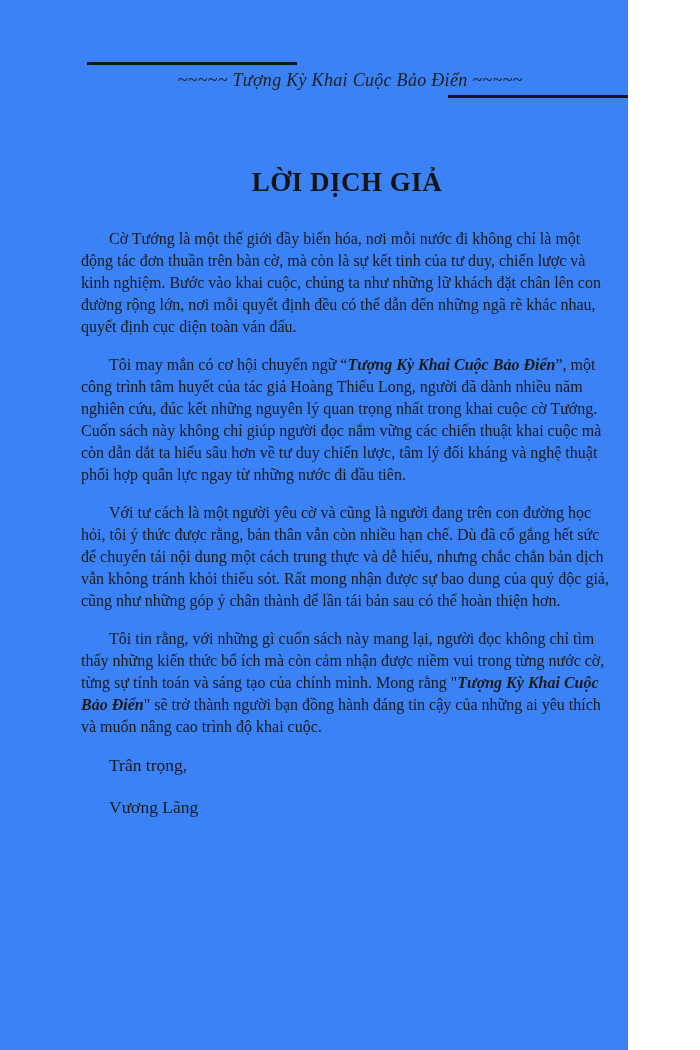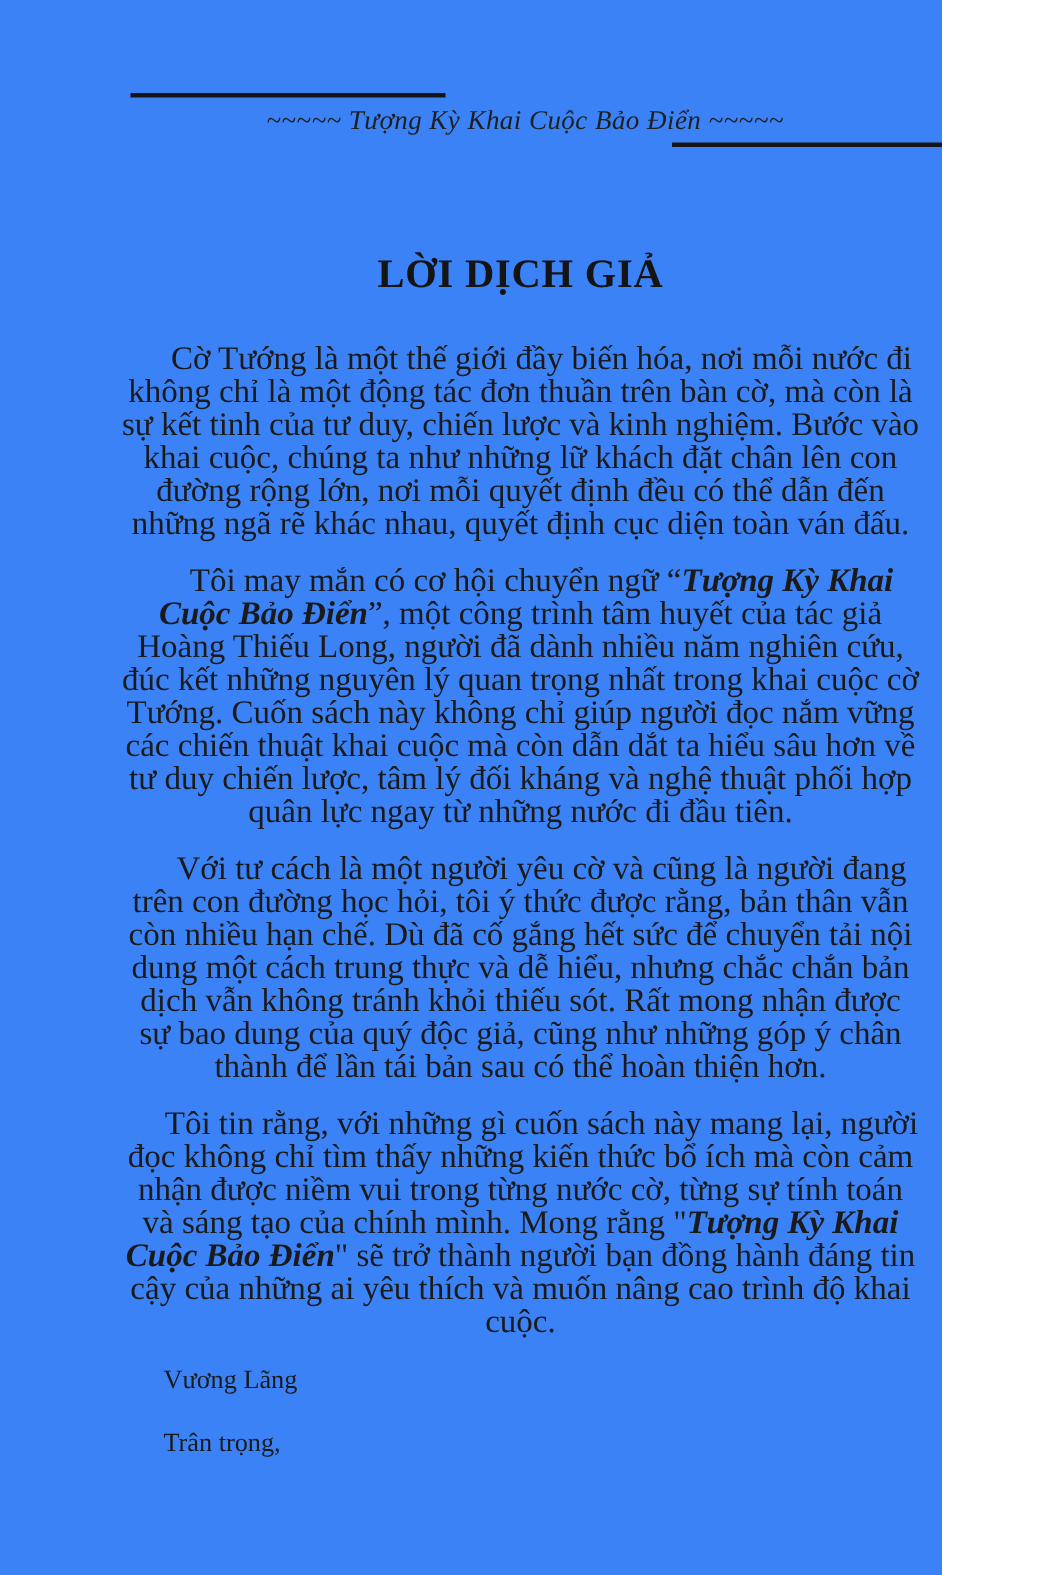--- a/index.html
+++ b/index.html
@@ -48,24 +48,24 @@
     margin: 0 0 30px 0;
     text-align: center;
     font-size: 27px;
     line-height: 32px;
     font-weight: bold;
     letter-spacing: 0.5px;
     color: #141414;
   }
   p.body-par {
     margin: 0 0 16px 0;
-    font-size: 22px;
+    font-size: 16px;
     line-height: 22px;
     text-indent: 28px;
-    text-align: center;
+    text-align: left;
     color: #1a1a1a;
   }
   p.sig-par {
     margin: 6px 0 20px 0;
     font-size: 17.5px;
     line-height: 22px;
     text-indent: 28px;
     color: #1a1a1a;
   }
   .bold-italic {
@@ -89,18 +89,18 @@
 
     <p class="body-par"><span>Cờ Tướng là một thế giới đầy biến hóa, nơi mỗi nước đi không chỉ là một động tác đơn thuần trên bàn cờ, mà còn là sự kết tinh của tư duy, chiến lược và kinh nghiệm. Bước vào khai cuộc, chúng ta như những lữ khách đặt chân lên con đường rộng lớn, nơi mỗi quyết định đều có thể dẫn đến những ngã rẽ khác nhau, quyết định cục diện toàn ván đấu.</span></p>
 
     <p class="body-par"><span>Tôi may mắn có cơ hội chuyển ngữ “</span><span class="bold-italic">Tượng Kỳ Khai Cuộc Bảo Điển</span><span>”, một công trình tâm huyết của tác giả Hoàng Thiếu Long, người đã dành nhiều năm nghiên cứu, đúc kết những nguyên lý quan trọng nhất trong khai cuộc cờ Tướng. Cuốn sách này không chỉ giúp người đọc nắm vững các chiến thuật khai cuộc mà còn dẫn dắt ta hiểu sâu hơn về tư duy chiến lược, tâm lý đối kháng và nghệ thuật phối hợp quân lực ngay từ những nước đi đầu tiên.</span></p>
 
     <p class="body-par"><span>Với tư cách là một người yêu cờ và cũng là người đang trên con đường học hỏi, tôi ý thức được rằng, bản thân vẫn còn nhiều hạn chế. Dù đã cố gắng hết sức để chuyển tải nội dung một cách trung thực và dễ hiểu, nhưng chắc chắn bản dịch vẫn không tránh khỏi thiếu sót. Rất mong nhận được sự bao dung của quý độc giả, cũng như những góp ý chân thành để lần tái bản sau có thể hoàn thiện hơn.</span></p>
 
     <p class="body-par"><span>Tôi tin rằng, với những gì cuốn sách này mang lại, người đọc không chỉ tìm thấy những kiến thức bổ ích mà còn cảm nhận được niềm vui trong từng nước cờ, từng sự tính toán và sáng tạo của chính mình. Mong rằng "</span><span class="bold-italic">Tượng Kỳ Khai Cuộc Bảo Điển</span><span>" sẽ trở thành người bạn đồng hành đáng tin cậy của những ai yêu thích và muốn nâng cao trình độ khai cuộc.</span></p>
 
 
+    <p class="sig-par">Trân trọng,</p>
+
     <p class="sig-par">Vương Lãng</p>
-
-    <p class="sig-par">Trân trọng,</p>
   </main>
 
 </div>
 
 </body></html>

